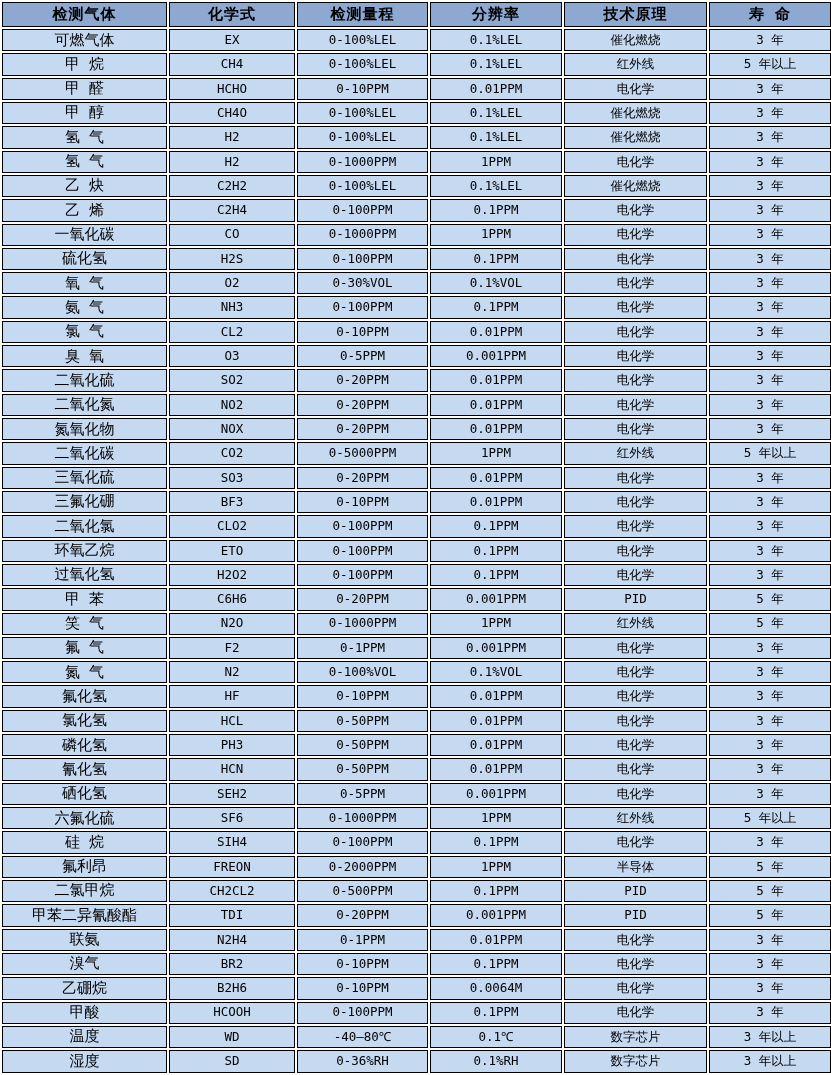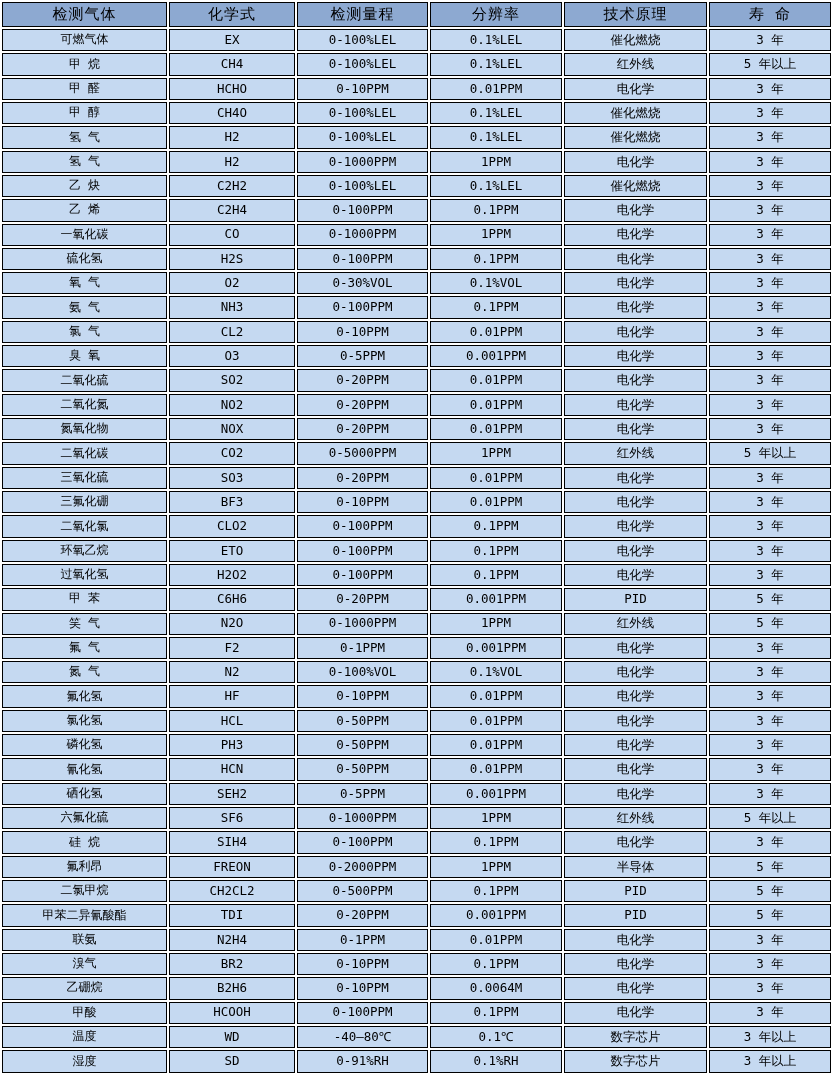--- a/index.html
+++ b/index.html
@@ -23,41 +23,41 @@
     height: 1075px;
     border-collapse: separate;
     border-spacing: 2px;
     table-layout: fixed;
     background: var(--gap-color);
     font-family: "DejaVu Sans Mono", "Liberation Sans", sans-serif;
   }
   table.spec th {
     background: var(--header-bg);
     border: 1px solid var(--border-color);
-    font-weight: normal;
+    font-weight: bold;
     font-size: 15px;
     color: #000;
     text-align: center;
     padding: 1px 2px;
     height: 21px;
     letter-spacing: 1px;
   }
   table.spec td {
     background: var(--row-bg);
     border: 1px solid var(--border-color);
     font-size: 12.5px;
     color: #000;
     text-align: center;
     padding: 0 2px;
     white-space: nowrap;
     overflow: hidden;
     line-height: 1.15;
   }
   table.spec td.col-0 {
-    font-size: 12px;
+    font-size: 15px;
   }
 </style>
 </head>
 <body>
 
 <div class="table-wrap">
   <table class="spec">
     <colgroup>
       <col style="width:165px">
       <col style="width:126px">
@@ -409,20 +409,20 @@
           <td class="col-0">温度</td>
           <td class="col-1">WD</td>
           <td class="col-2">-40—80℃</td>
           <td class="col-3">0.1℃</td>
           <td class="col-4">数字芯片</td>
           <td class="col-5">3 年以上</td>
         </tr>
         <tr>
           <td class="col-0">湿度</td>
           <td class="col-1">SD</td>
-          <td class="col-2">0-91%RH</td>
+          <td class="col-2">0-36%RH</td>
           <td class="col-3">0.1%RH</td>
           <td class="col-4">数字芯片</td>
           <td class="col-5">3 年以上</td>
         </tr>
       </tbody>
   </table>
 </div>
 
 </body></html>

